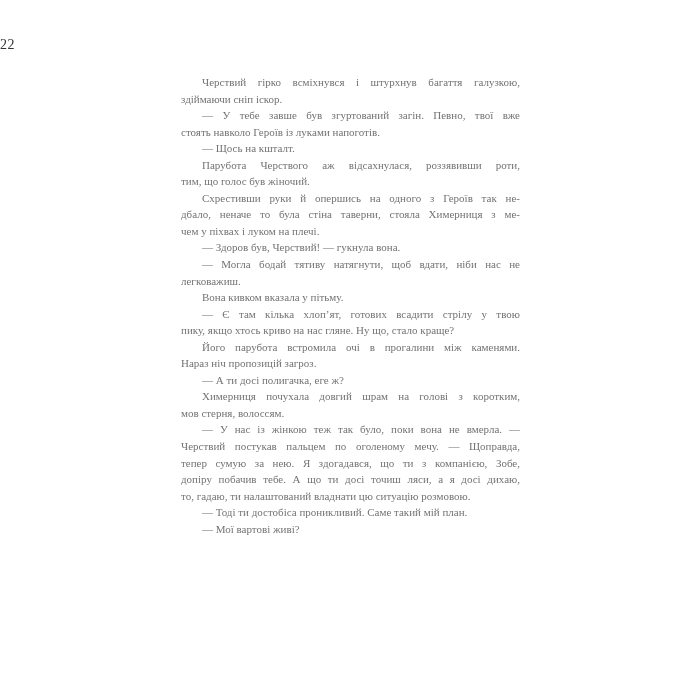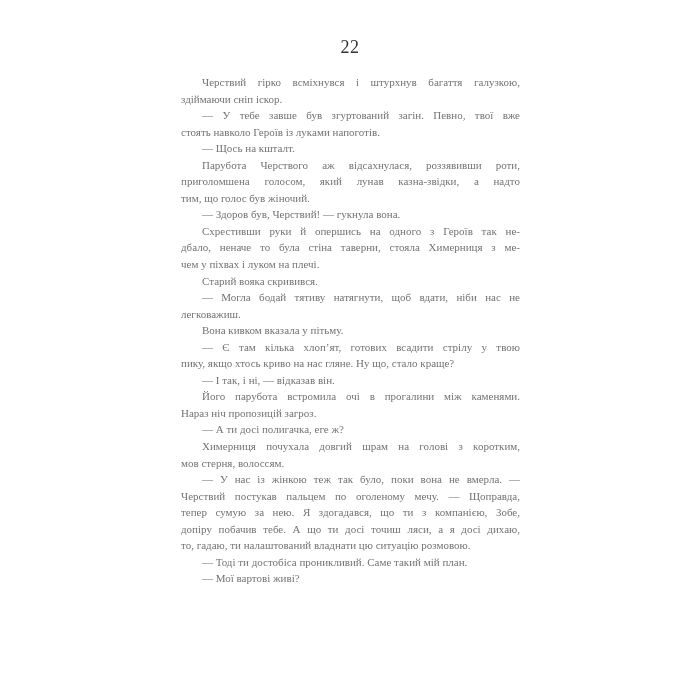--- a/index.html
+++ b/index.html
@@ -23,22 +23,22 @@
     box-sizing: border-box;
     background: #ffffff;
   }
 
   
   .folio {
     position: absolute;
     top: 38px;
     left: 0;
     width: 700px;
-    text-align: center;
-    font-size: 18px;
+    text-align: left;
+    font-size: 14px;
     letter-spacing: 0.4px;
     color: #343434;
     line-height: 1;
   }
 
   
   .textblock {
     position: absolute;
     top: 74px;
     left: 181px;
@@ -92,56 +92,49 @@
       <span class="ln first just">— У тебе завше був згуртований загін. Певно, твої вже</span>
       <span class="ln last">стоять навколо Героїв із луками напоготів.</span>
     </p>
 
     <p>
       <span class="ln first last">— Щось на кшталт.</span>
     </p>
 
     <p>
       <span class="ln first just">Парубота Черствого аж відсахнулася, роззявивши роти,</span>
-      <span class="ln just">приголомшена голосом, який лунав казна-звідки, а надто</span>
       <span class="ln last">тим, що голос був жіночий.</span>
-    </p>
-
-    <p>
-      <span class="ln first last">— Здоров був, Черствий! — гукнула вона.</span>
     </p>
 
     <p>
       <span class="ln first just">Схрестивши руки й опершись на одного з Героїв так не-</span>
       <span class="ln just">дбало, неначе то була стіна таверни, стояла Химерниця з ме-</span>
       <span class="ln last">чем у піхвах і луком на плечі.</span>
     </p>
 
     <p>
-      <span class="ln first last">Старий вояка скривився.</span>
+      <span class="ln first last">— Здоров був, Черствий! — гукнула вона.</span>
     </p>
+
 
     <p>
       <span class="ln first just">— Могла бодай тятиву натягнути, щоб вдати, ніби нас не</span>
       <span class="ln last">легковажиш.</span>
     </p>
 
     <p>
       <span class="ln first last">Вона кивком вказала у пітьму.</span>
     </p>
 
     <p>
       <span class="ln first just">— Є там кілька хлоп’ят, готових всадити стрілу у твою</span>
       <span class="ln last">пику, якщо хтось криво на нас гляне. Ну що, стало краще?</span>
     </p>
 
 
-    <p>
-      <span class="ln first last">— І так, і ні, — відказав він.</span>
-    </p>
 
     <p>
       <span class="ln first just">Його парубота встромила очі в прогалини між каменями.</span>
       <span class="ln last">Нараз ніч пропозицій загроз.</span>
     </p>
 
     <p>
       <span class="ln first last">— А ти досі полигачка, еге ж?</span>
     </p>
 

